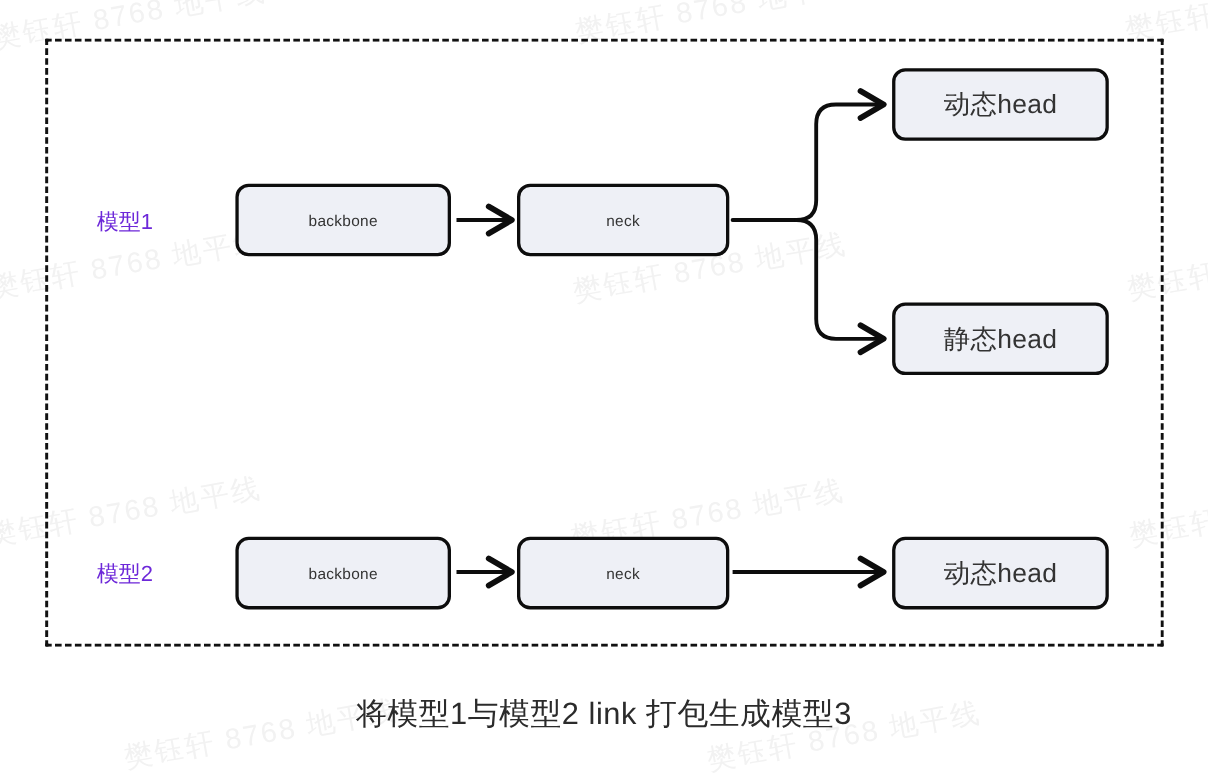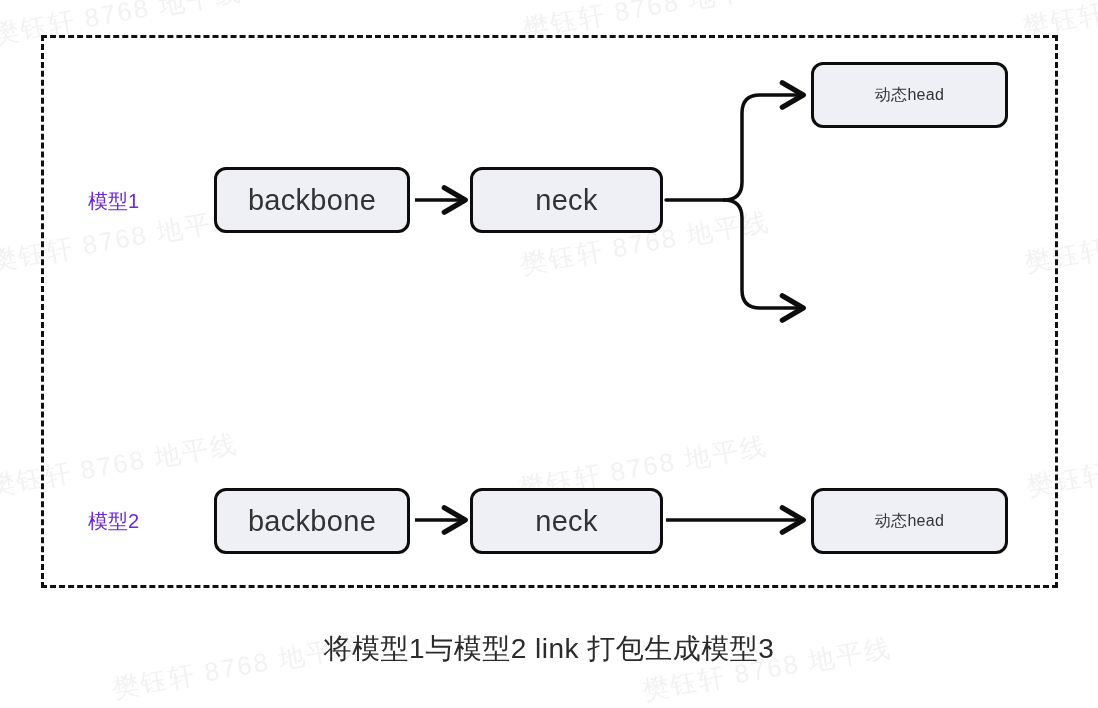--- a/index.html
+++ b/index.html
@@ -67,26 +67,26 @@
   
   .node {
     position: absolute;
     box-sizing: border-box;
     background: #eef0f6;
     border: 3.5px solid #0d0d0d;
     border-radius: 12px;
     display: flex;
     align-items: center;
     justify-content: center;
-    font-size: 29px;
+    font-size: 14px;
     color: #333333;
     letter-spacing: 0.3px;
     z-index: 3;
   }
-  .node.cjk { font-size: 16px; }
+  .node.cjk { font-size: 24px; }
 
   .row-label {
     position: absolute;
     font-size: 20px;
     color: #6d28d9;
     z-index: 3;
     white-space: nowrap;
   }
 
   .caption {
@@ -143,20 +143,21 @@
   </svg>
 
   <div class="row-label" style="left:88px; top:188px;">模型1</div>
 
   <div class="node" style="left:214px; top:167px; width:196px; height:66px;">backbone</div>
 
   <div class="node" style="left:470px; top:167px; width:193px; height:66px;">neck</div>
 
   <div class="node cjk" style="left:811px; top:62px; width:197px; height:66px;">动态head</div>
 
+  <div class="node cjk" style="left:811px; top:275px; width:197px; height:66px;">静态head</div>
 
   <div class="row-label" style="left:88px; top:508px;text-align:right;">模型2</div>
 
   <div class="node" style="left:214px; top:488px; width:196px; height:66px;">backbone</div>
 
   <div class="node" style="left:470px; top:488px; width:193px; height:66px;">neck</div>
 
   <div class="node cjk" style="left:811px; top:488px; width:197px; height:66px;">动态head</div>
 
   <div class="caption">将模型1与模型2 link 打包生成模型3</div>

